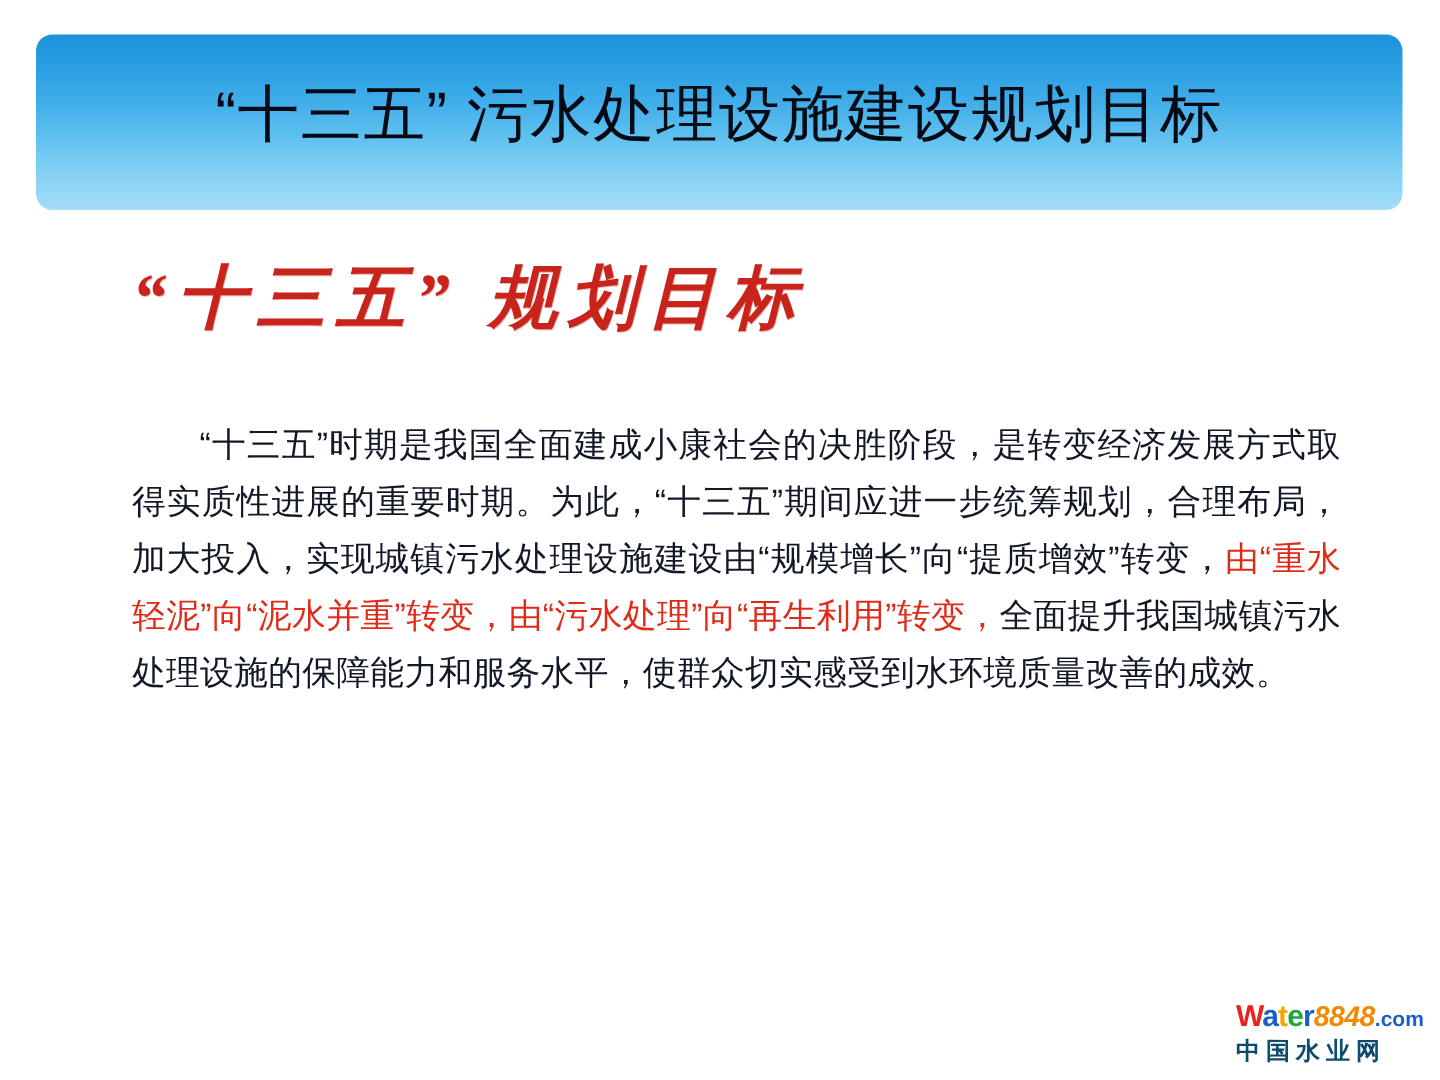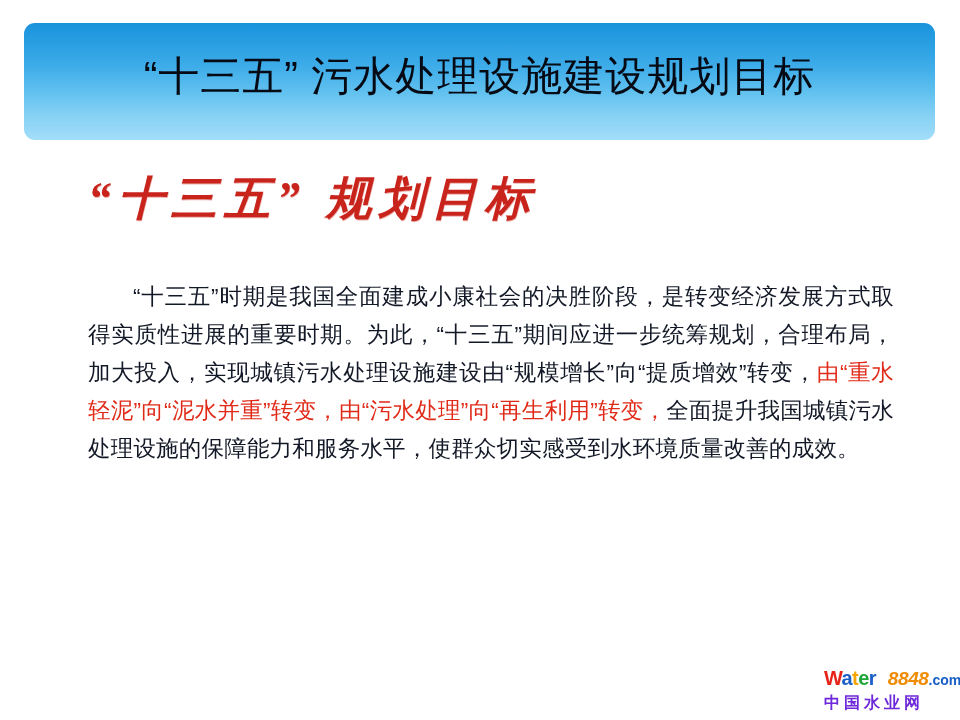--- a/index.html
+++ b/index.html
@@ -109,34 +109,33 @@
   #logo-wordmark .l-a { color: #1a5fc8; }
   #logo-wordmark .l-t { color: #f5a400; }
   #logo-wordmark .l-e { color: #1fa637; }
   #logo-wordmark .l-r { color: #1a5fc8; }
   #logo-num {
     color: #f08a00;
     font-style: italic;
     font-weight: 700;
     font-size: 19px;
     letter-spacing: -0.4px;
-    margin-left: 12px;
   }
   #logo-tld {
     color: #1a5fc8;
     font-size: 14px;
     font-weight: 700;
     vertical-align: baseline;
     letter-spacing: 0;
   }
   #logo-subtitle {
     font-family: "Liberation Sans", "DejaVu Sans", sans-serif;
     font-size: 16px;
     font-weight: 700;
-    color: #6d28d9;
+    color: #0c4a6e;
     letter-spacing: 4px;
     line-height: 20px;
     margin-top: 2px;
     white-space: nowrap;
   }
 </style>
 </head>
 <body>
 
 <div id="slide">

